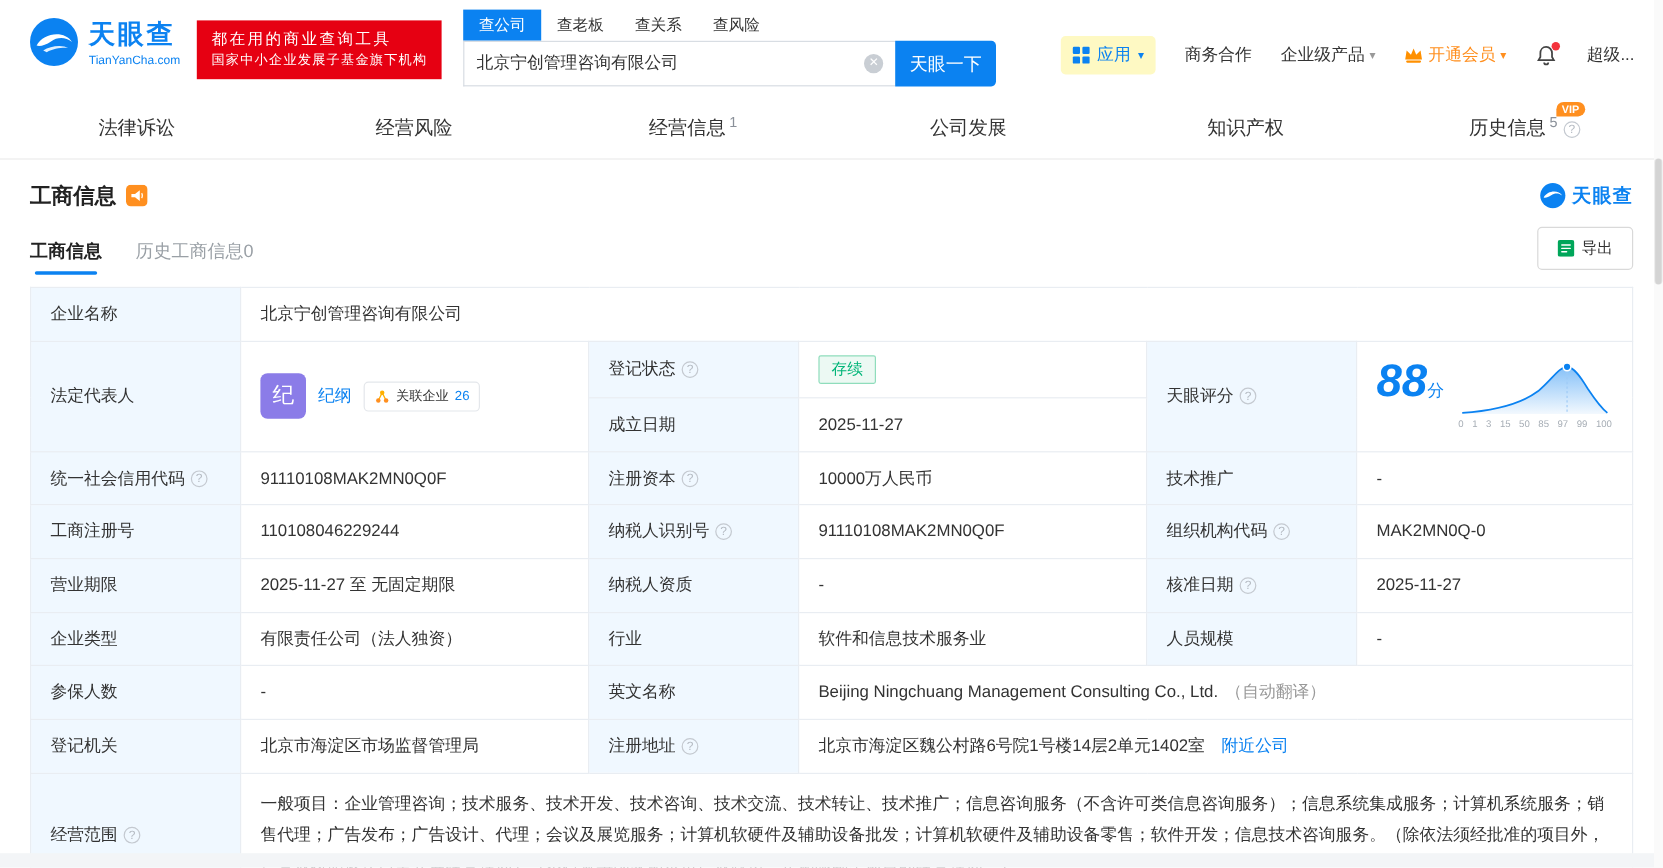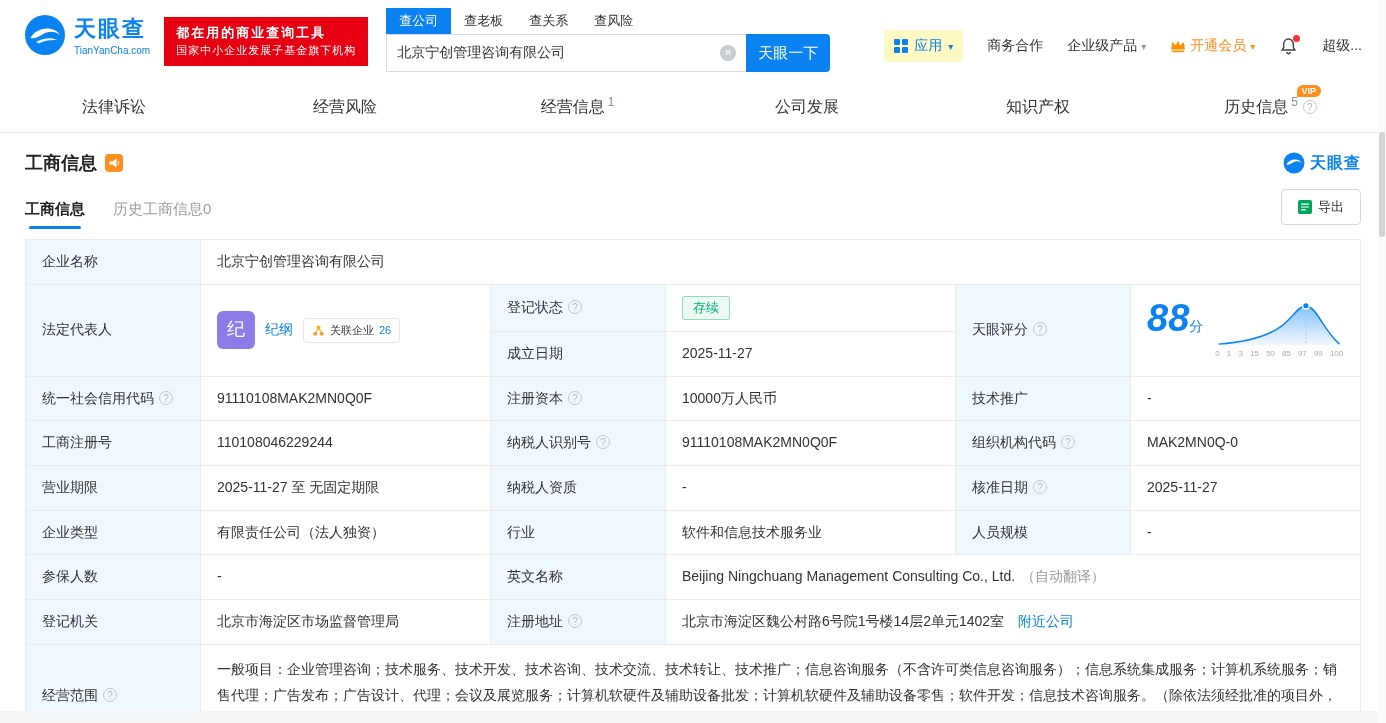--- a/index.html
+++ b/index.html
@@ -5,21 +5,21 @@
   * { box-sizing: border-box; margin: 0; padding: 0; }
   html,body { width:1386px; height:723px; overflow:hidden; background:#fff;
     font-family:"Liberation Sans","DejaVu Sans",sans-serif; color:#333; font-size:14px; }
 
   
   .header { display:flex; align-items:flex-start; padding:8px 24px 0 24px; height:72px; position:relative; }
   .logo { display:flex; align-items:center; gap:8px; margin-top:6px; cursor:pointer; }
   .logo-text .brand { color:#0b82f1; font-size:22px; font-weight:bold; letter-spacing:2px; }
   .logo-text .brand-domain { color:#0b82f1; font-size:10px; margin-top:1px; }
   .slogan { background:#e60012; color:#fff; margin-left:14px; margin-top:9px; padding:7px 12px; line-height:1.45; }
-  .slogan .s1 { font-size:13px; font-weight:bold; letter-spacing:2px; }
+  .slogan .s1 { font-size:13px; font-weight:normal; letter-spacing:2px; }
   .slogan .s2 { font-size:11px; letter-spacing:1px; }
 
   .search-block { margin-left:18px; }
   .search-tabs { display:flex; }
   .search-tab { font-size:13px; padding:4px 13px; cursor:pointer; color:#333; }
   .search-tab.active { background:#0b82f1; color:#fff; }
   .search-row { display:flex; }
   .search-input-wrap { width:360px; height:38px; border:1px solid #d8dde3; border-right:none;
     display:flex; align-items:center; padding:0 10px; background:#fff; }
   .search-input-wrap input { flex:1; border:none; outline:none; font-size:14px; color:#333;

